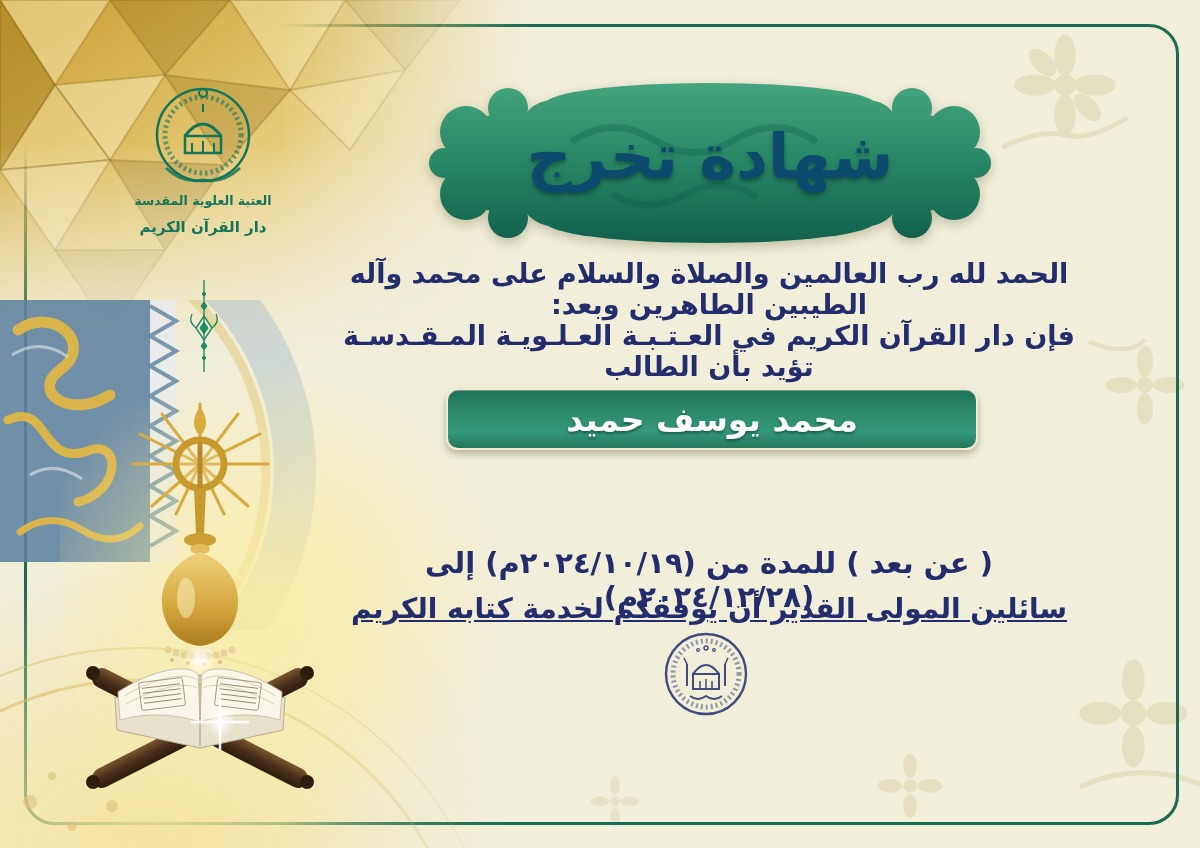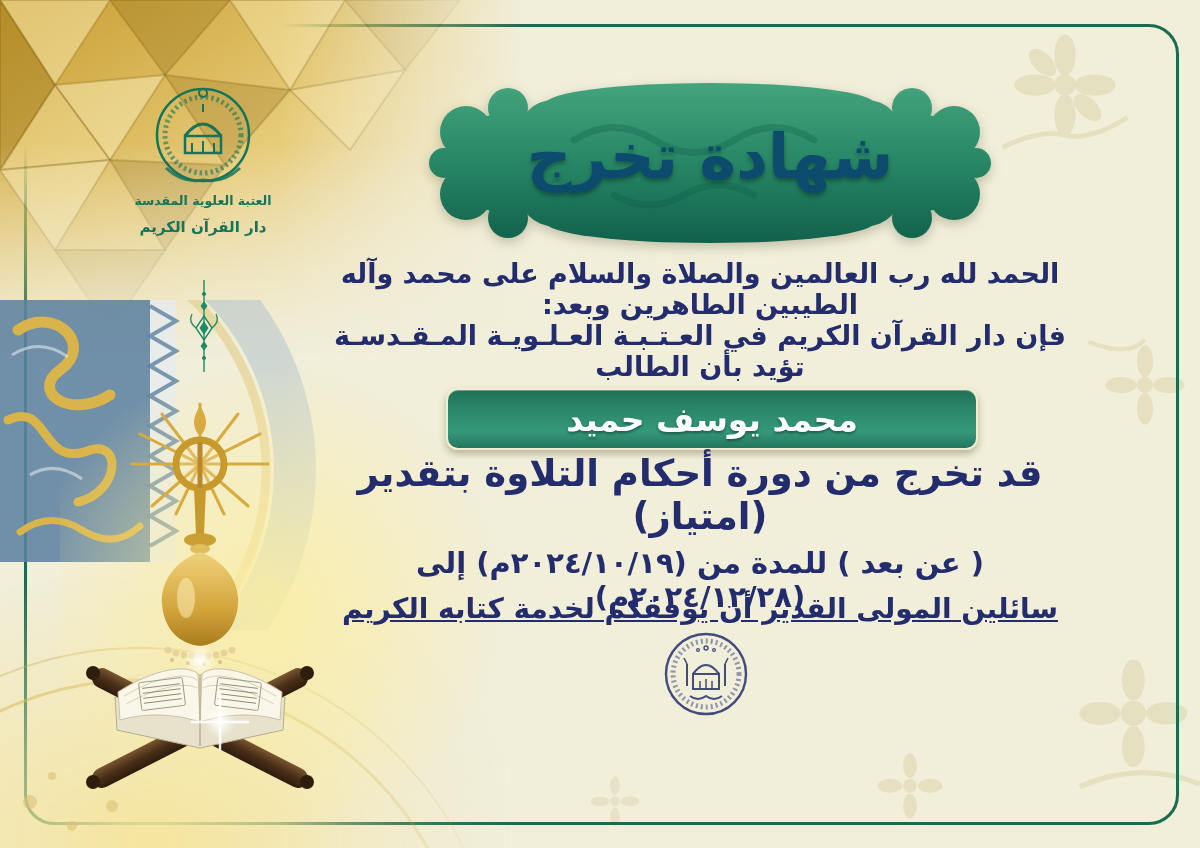--- a/index.html
+++ b/index.html
@@ -31,21 +31,21 @@
   }
   
   .banner-wrap{left:424px;top:70px;width:572px;height:188px;filter:drop-shadow(0 4px 6px rgba(70,70,30,.28));}
   .banner-title{
     left:424px;top:120px;width:572px;text-align:center;
     font-size:62px;font-weight:bold;color:#0c4a6e;
     text-shadow:0 3px 4px rgba(0,40,30,.45);
   }
   
   .tline{
-    left:310px;width:780px;text-align:center;direction:rtl;
+    left:319px;width:780px;text-align:center;direction:rtl;
     color:#232c6d;font-weight:bold;
   }
   .l1{top:258px;font-size:27px;}
   .l2{top:320px;font-size:27px;}
   .l3{top:452px;font-size:37px;}
   .l4{top:526px;font-size:29px;margin-top:20px;}
   .l5{top:592px;font-size:28px;text-decoration:underline;}
   
   .nameplate{
     left:446px;top:388px;width:528px;height:58px;border-radius:12px;
@@ -248,21 +248,20 @@
   </svg>
   <div class="abs banner-title">شهادة تخرج</div>
 
   <div class="abs tline l1">الحمد لله رب العالمين والصلاة والسلام على محمد وآله الطيبين الطاهرين وبعد:</div>
   <div class="abs nameplate">
     <span>محمد يوسف حميد</span>
   </div>
 
   <div class="abs tline l2">فإن دار القرآن الكريم  في العـتـبـة العـلـويـة المـقـدسـة تؤيد بأن الطالب</div>
 
-  <div class="abs tline l3">قد تخرج من دورة أحكام التلاوة بتقدير (امتياز)</div>
   <div class="abs tline l4">( عن بعد ) للمدة من (٢٠٢٤/١٠/١٩م) إلى (٢٠٢٤/١٢/٢٨م)</div>
   <div class="abs tline l5">سائلين المولى القدير أن يوفقكم لخدمة كتابه الكريم</div>
 
   <svg class="abs" style="left:662px;top:630px" width="88" height="88" viewBox="0 0 88 88">
     <g stroke="#2b3570" fill="none" opacity="0.88">
       <circle cx="44" cy="44" r="40" stroke-width="2.4"></circle>
       <circle cx="44" cy="44" r="33" stroke-width="5" stroke-dasharray="2 3" opacity="0.55"></circle>
       <path d="M31,44 Q44,26 57,44" stroke-width="2.2"></path>
       <rect x="31" y="44" width="26" height="15" stroke-width="2"></rect>
       <path d="M38,59 v-8 M44,59 v-10 M50,59 v-8" stroke-width="1.5"></path>

